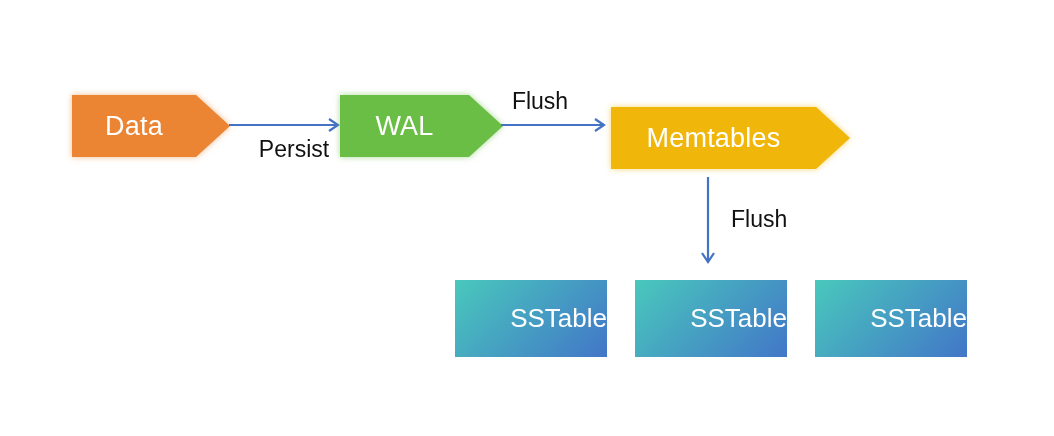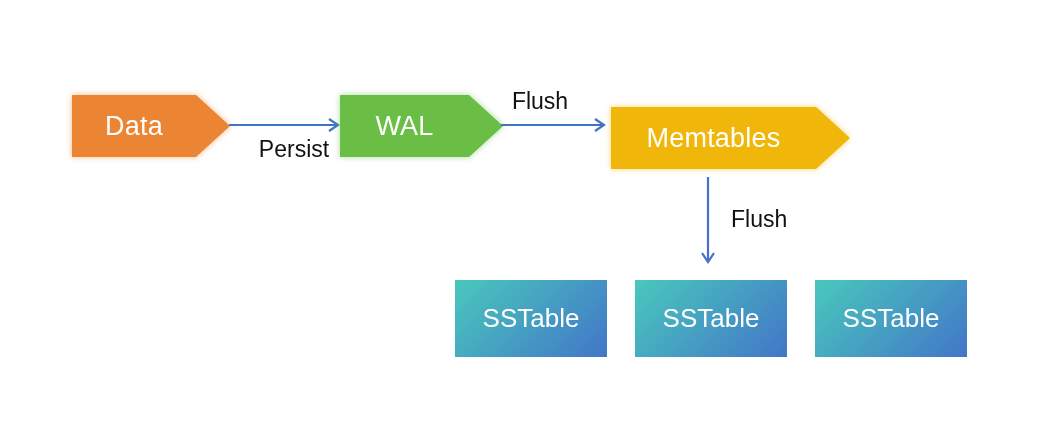--- a/index.html
+++ b/index.html
@@ -65,21 +65,21 @@
   .arrow-flush   { left: 700px; top: 176px; }
 
   .sstable {
     position: absolute;
     top: 280px;
     width: 152px;
     height: 77px;
     background: linear-gradient(135deg, var(--sstable-from) 0%, var(--sstable-to) 100%);
     display: flex;
     align-items: center;
-    justify-content: center;
+    justify-content: flex-end;
     color: var(--node-text);
     font-size: 26px;
   }
   .sstable-1 { left: 455px; }
   .sstable-2 { left: 635px; }
   .sstable-3 { left: 815px; }
 </style>
 </head>
 <body>
 

